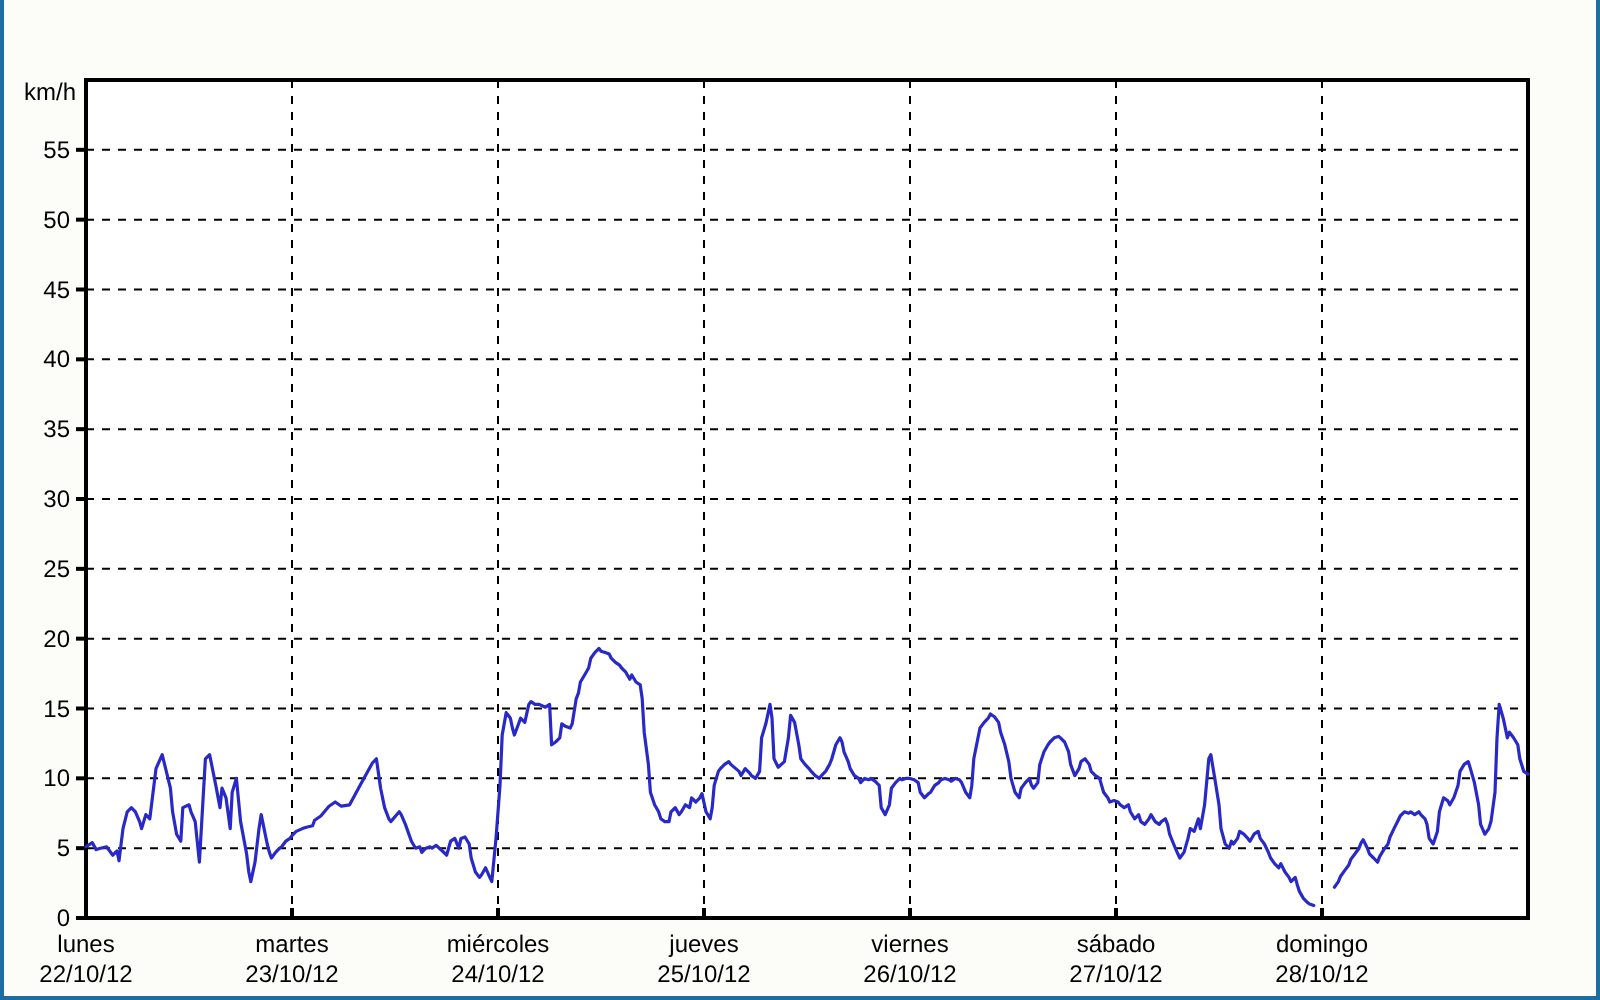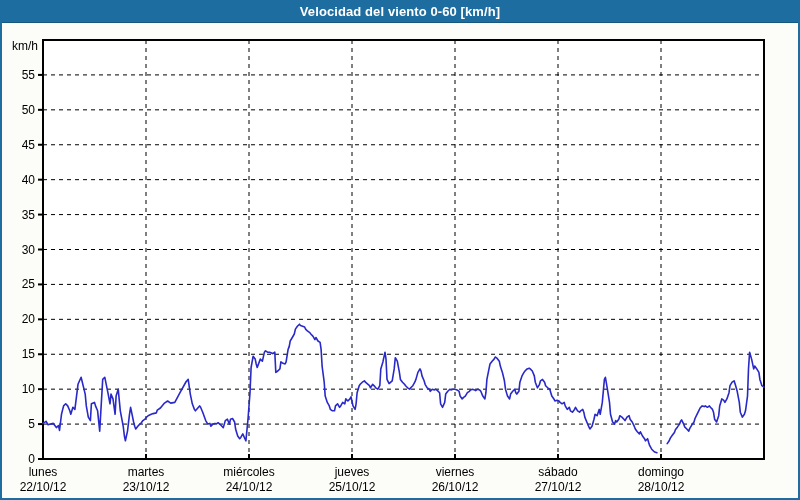--- a/index.html
+++ b/index.html
@@ -24,23 +24,20 @@
     display:flex;align-items:center;justify-content:center;
     letter-spacing:0.1px;
   }
   .chart-svg{position:absolute;left:0;top:0;}
   text{fill:#000000;}
 </style>
 </head>
 <body>
 
 <div class="frame">
-  <div class="titlebar">
-    <span>Velocidad del viento 0-60 [km/h]</span>
-  </div>
   <svg class="chart-svg" id="chart" width="800" height="500" viewBox="0 0 800 500">
 
     <rect x="41" y="40" width="721" height="419" fill="#ffffff" stroke="#000000" stroke-width="2"></rect>
       <line x1="36" y1="459" x2="41" y2="459" stroke="#000000" stroke-width="2"></line>
       <text x="33" y="463" text-anchor="end" font-size="12">0</text>
       <line x1="41" y1="424.0833333333333" x2="762" y2="424.0833333333333" stroke="#000000" stroke-width="1" stroke-dasharray="4 4"></line>
       <line x1="36" y1="424.0833333333333" x2="41" y2="424.0833333333333" stroke="#000000" stroke-width="2"></line>
       <text x="33" y="428.0833333333333" text-anchor="end" font-size="12">5</text>
       <line x1="41" y1="389.1666666666667" x2="762" y2="389.1666666666667" stroke="#000000" stroke-width="1" stroke-dasharray="4 4"></line>
       <line x1="36" y1="389.1666666666667" x2="41" y2="389.1666666666667" stroke="#000000" stroke-width="2"></line>

